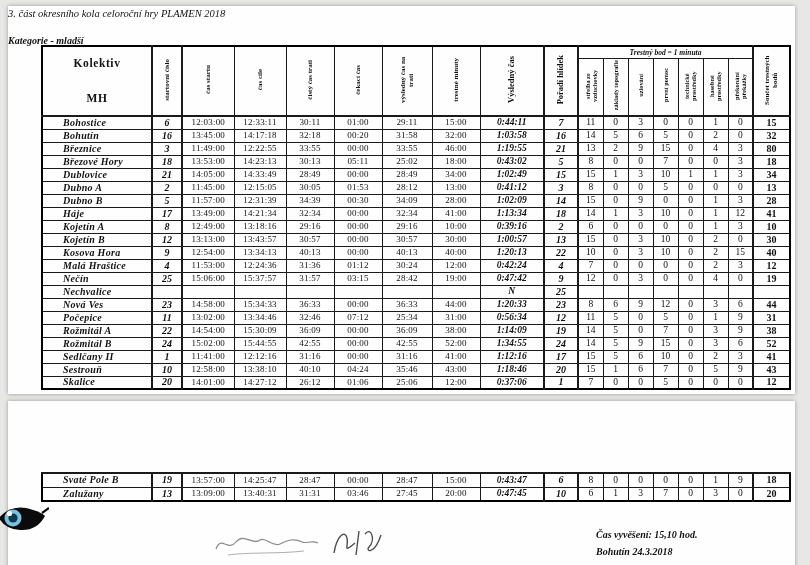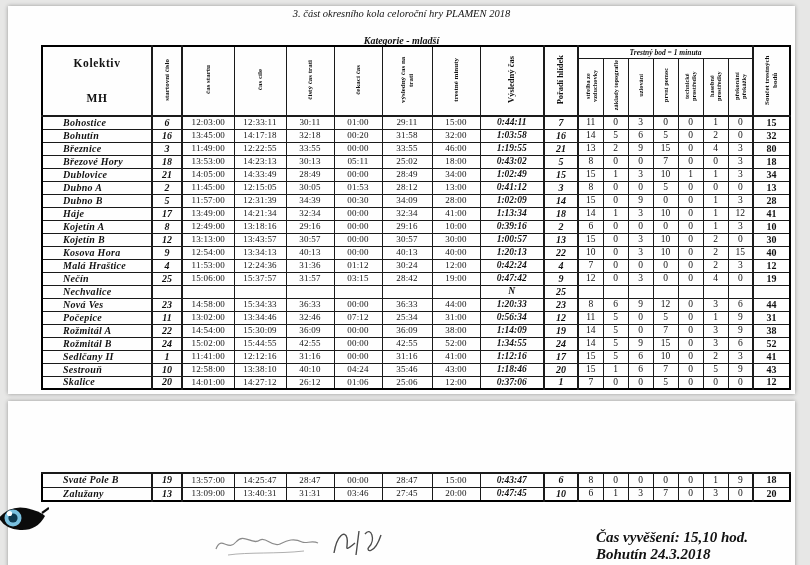--- a/index.html
+++ b/index.html
@@ -8,21 +8,21 @@
     background:#e7e7e6;
     font-family:"Liberation Serif", serif;
     color:#111;
   }
   .page{
     position:absolute;background:#fefefe;
     box-shadow:0 0 4px rgba(0,0,0,.35);
   }
   .page1{left:8px;top:6px;width:787px;height:388px;}
   .page2{left:8px;top:401px;width:787px;height:170px;}
-  .t1,.t2,.t3{position:absolute;width:100%;text-align:center;font-style:italic;}
+  .t1,.t2,.t3{position:absolute;width:100%;font-style:italic;}
   .t1{top:2px;font-size:10.5px;}
   .t2{top:13px;font-size:15.5px;font-weight:bold;letter-spacing:.4px;}
   .t3{top:29px;font-size:10px;font-weight:bold;}
 
   table.results{
     position:absolute;left:33px;border-collapse:collapse;table-layout:fixed;
     border:2px solid #000;
   }
   table.results.main{top:39px;}
   table.results.cont{top:71px;}
@@ -53,21 +53,21 @@
   td.c1{border-left-width:2px;}
   td.c1,td.c2,td.c3,td.c4,td.c5,td.c6{font-size:9px;letter-spacing:.2px;}
   td.c7{font-weight:bold;font-style:italic;font-size:9.5px;}
   td.c8{font-weight:bold;font-style:italic;font-size:10px;border-left-width:2px;border-right-width:2px;}
   td.c9,td.c10,td.c11,td.c12,td.c13,td.c14,td.c15{font-size:9.5px;}
   td.c16{font-weight:bold;font-size:10px;border-left-width:2px;}
 
   .f-label{position:absolute;left:40px;font-weight:bold;font-style:italic;font-size:10px;margin-top:32px;}
   .l1{top:130px;}
   .l2{top:146px;}
-  .f-right{position:absolute;left:588px;font-weight:bold;font-style:italic;font-size:15px;}
+  .f-right{position:absolute;left:588px;font-weight:bold;font-style:italic;font-size:10px;}
   .r1{top:128px;}
   .r2{top:145px;}
   svg.sig{position:absolute;left:200px;top:124px;}
   svg.eye{position:absolute;left:-3px;top:500px;z-index:5;}
 </style>
 </head>
 <body>
 
 <div class="page page1">
   <div class="t1">3. část okresního kola celoroční hry PLAMEN 2018</div>

